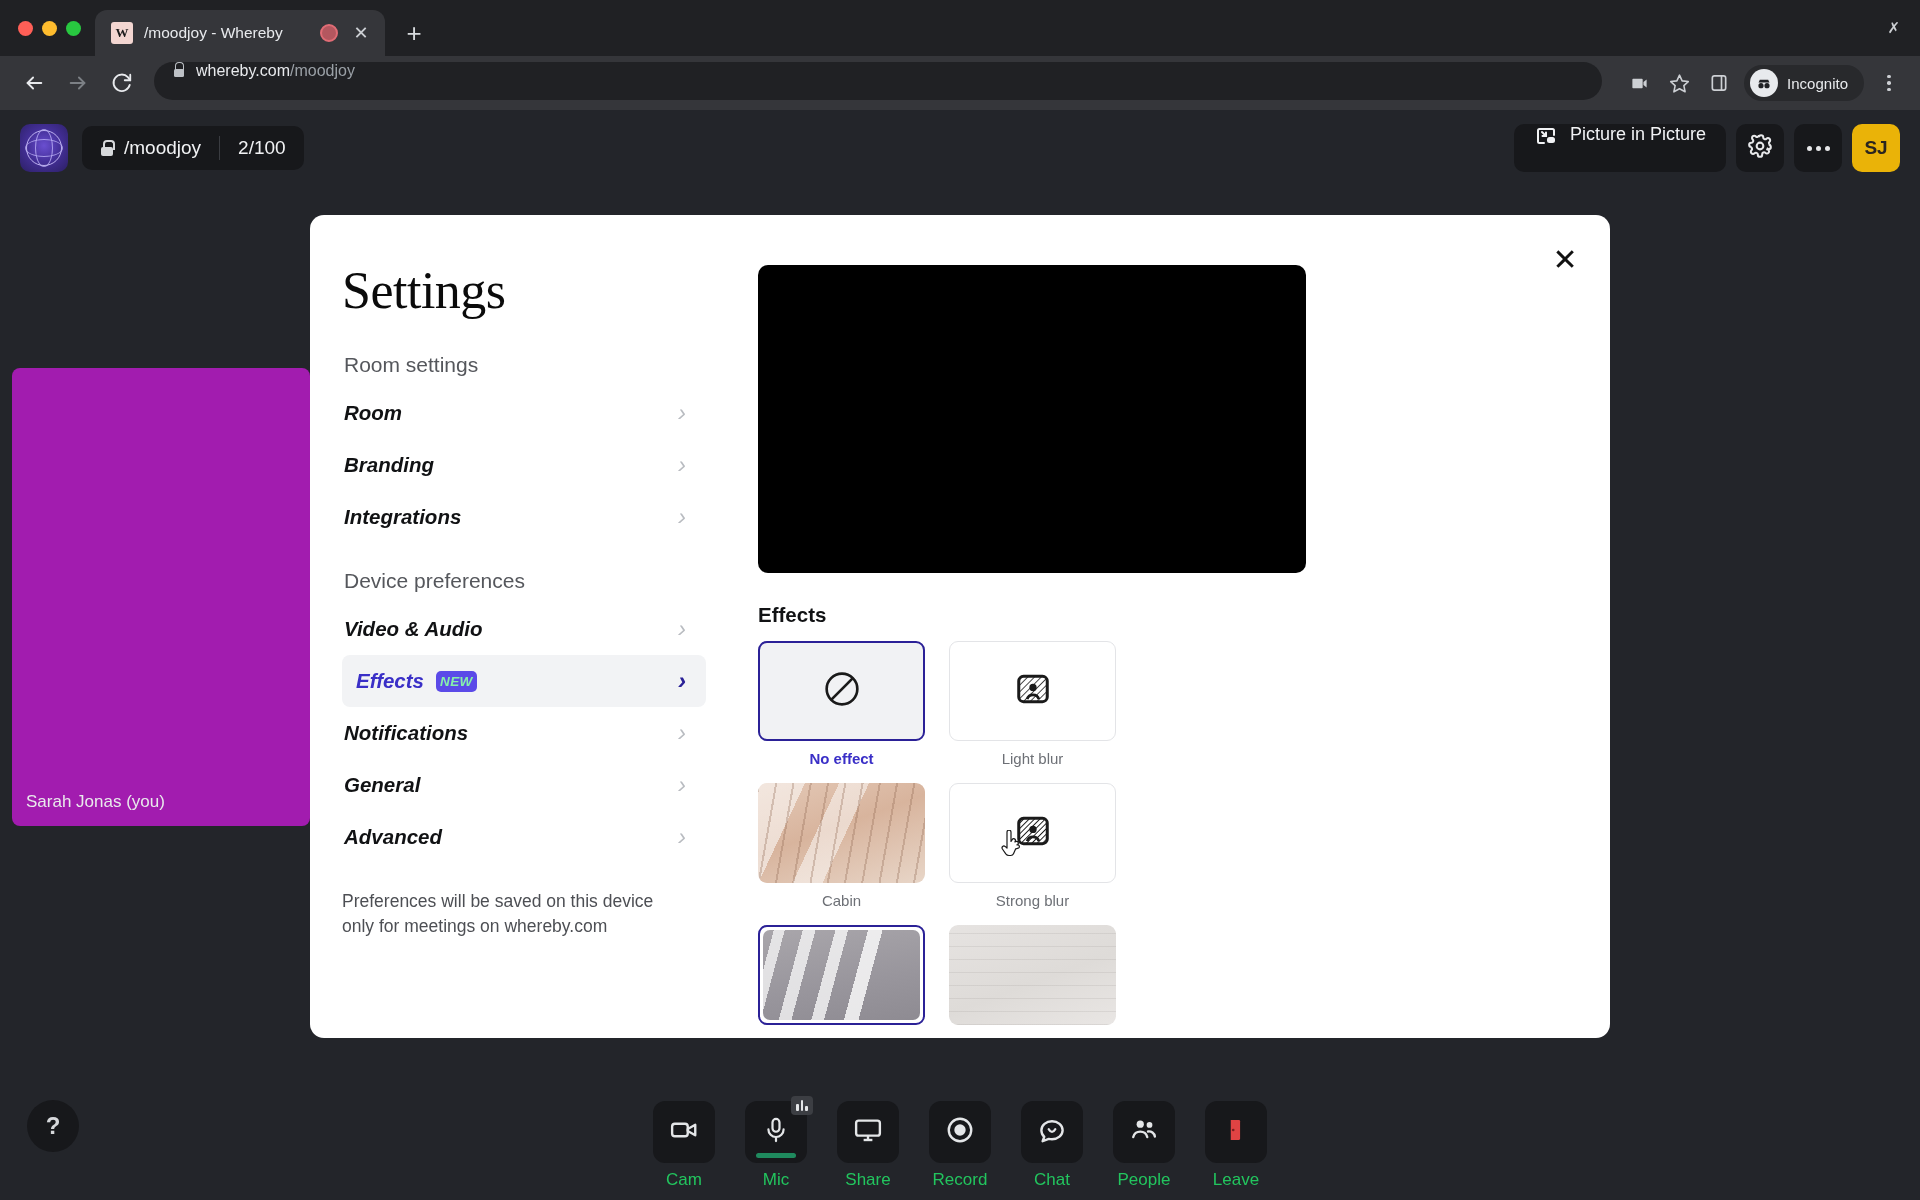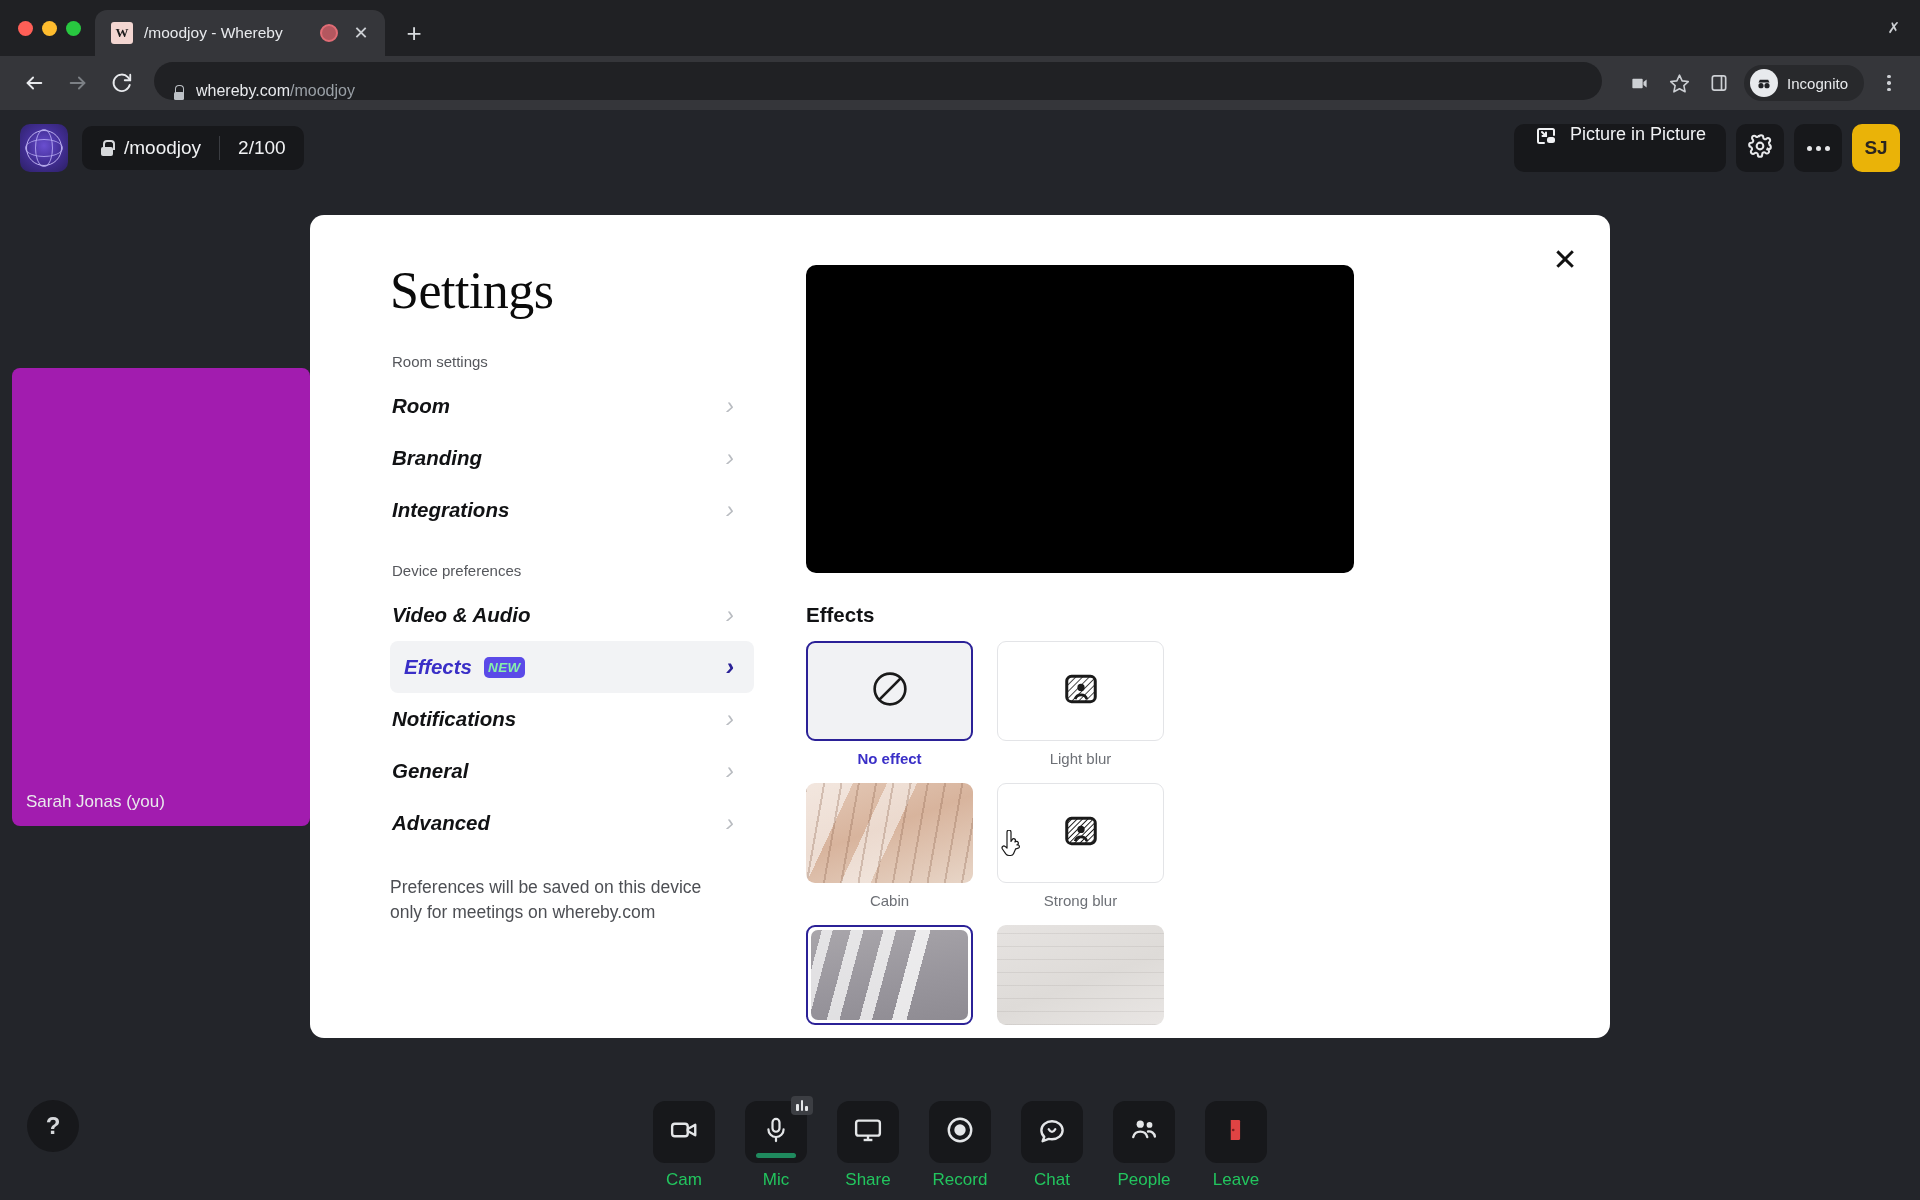--- a/index.html
+++ b/index.html
@@ -62,21 +62,21 @@
   }
   .nav-btn {
     width: 40px; height: 40px; border-radius: 50%;
     display: flex; align-items: center; justify-content: center;
     color: #e8eaed; font-size: 20px; flex: 0 0 auto;
   }
   .nav-btn.dim { color: #7c8085; }
   .omnibox {
     flex: 1 1 auto; height: 38px; margin: 0 14px 4px 8px;
     background: #202124; border-radius: 19px;
-    display: flex; align-items: flex-end; gap: 11px; padding: 0 18px;
+    display: flex; align-items: flex-start; gap: 11px; padding: 0 18px;
   }
   .lock-ico { width: 13px; height: 15px; position: relative; flex: 0 0 auto; }
   .lock-ico::before {
     content: ""; position: absolute; left: 1.5px; bottom: 0; width: 10px; height: 8px;
     background: #bdc1c6; border-radius: 1.5px;
   }
   .lock-ico::after {
     content: ""; position: absolute; left: 3px; top: 0; width: 7px; height: 8px;
     border: 1.8px solid #bdc1c6; border-bottom: none; border-radius: 4px 4px 0 0;
   }
@@ -197,31 +197,31 @@
   
   .modal {
     position: absolute; left: 310px; top: 105px; width: 1300px; height: 823px;
     background: #fff; border-radius: 14px; overflow: hidden;
   }
   .modal-close {
     position: absolute; right: 24px; top: 24px; width: 42px; height: 42px;
     display: flex; align-items: center; justify-content: center;
     color: #111; font-size: 30px; font-weight: 300; line-height: 1;
   }
-  .modal-body { display: flex; height: 100%; padding: 50px 0 0 0; margin-left: 48px; }
+  .modal-body { display: flex; height: 100%; padding: 50px 0 0 0; }
 
   .side {
     width: 420px; flex: 0 0 auto; padding-left: 32px; padding-right: 24px;
   }
   .settings-title {
     font-family: "Liberation Serif", serif; font-size: 52px; font-weight: 400;
     color: #0b0b0b; letter-spacing: -.5px; margin-bottom: 36px; line-height: 1;
   }
   .side-group-label {
-    color: #55575c; font-size: 15px; margin: 0 0 10px 2px;
+    color: #55575c; font-size: 21px; margin: 0 0 10px 2px;
   }
   .nav-item {
     height: 52px; display: flex; align-items: center; gap: 12px;
     padding: 0 20px 0 2px; border-radius: 8px; position: relative; font-style: italic;
   }
   .nav-item .lbl { font-size: 20.5px; font-weight: 700; color: #111214; }
   .nav-item .chev {
     margin-left: auto; color: #b9bcc1; font-size: 24px; line-height: 1; font-weight: 400;
   }
   .nav-item.active { background: #f2f3f5; padding-left: 14px; }

